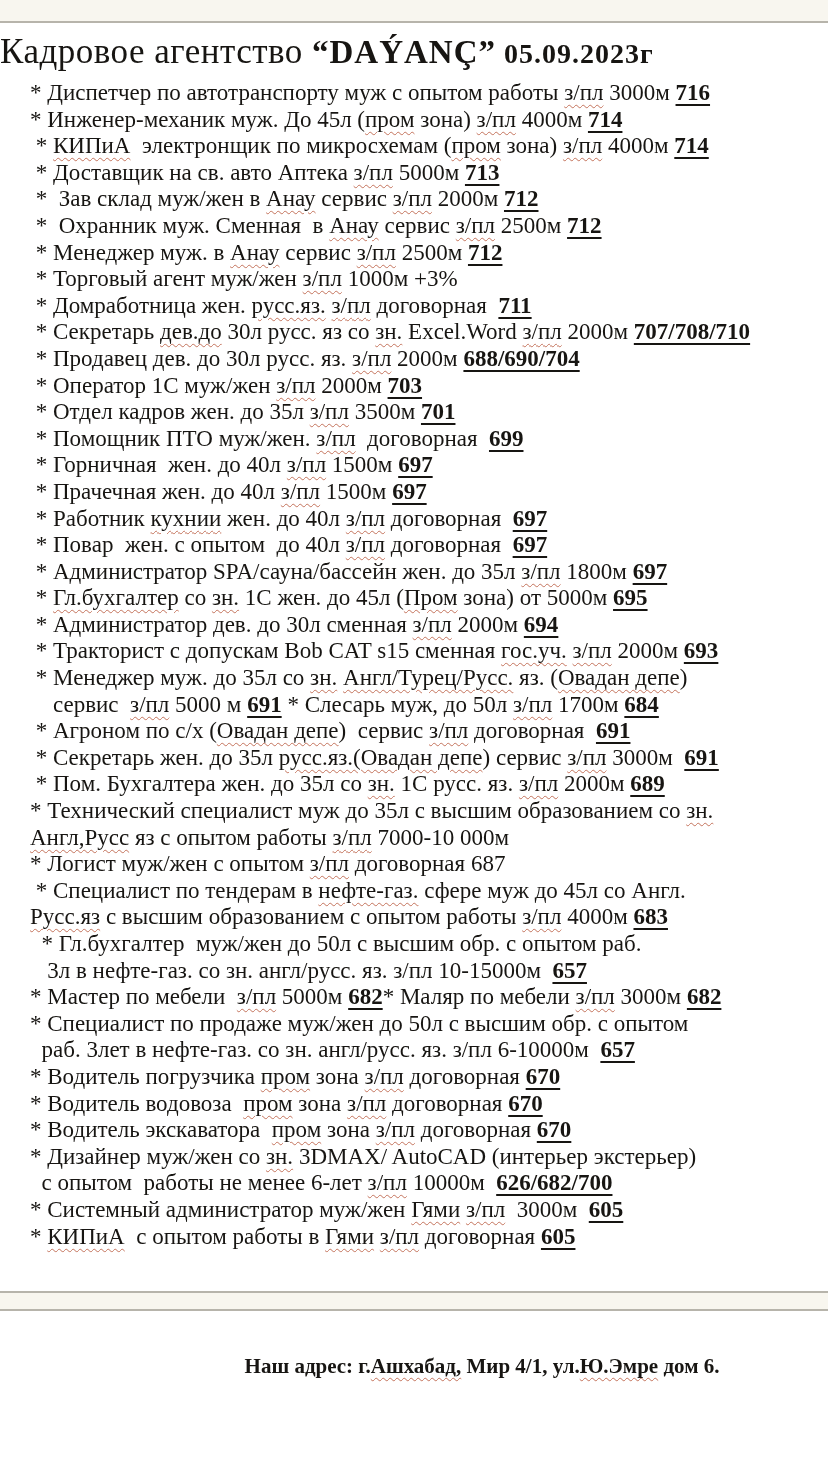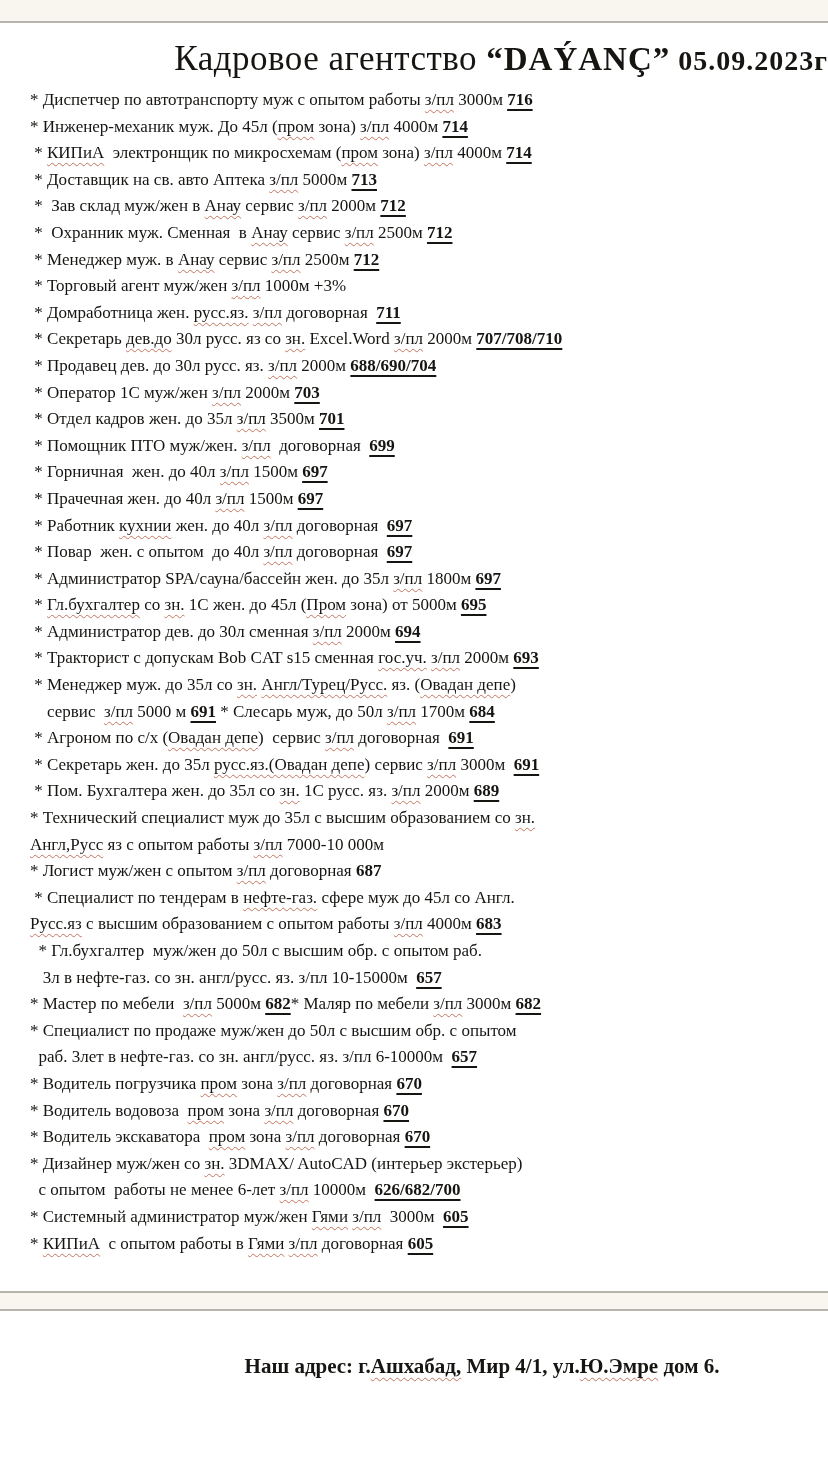--- a/index.html
+++ b/index.html
@@ -6,40 +6,40 @@
   body{
     width:828px;height:1459px;position:relative;overflow:hidden;
     background:#ffffff;color:var(--ink,#171512);
     font-family:"Liberation Serif", serif;
   }
   .top-strip{
     height:21px;background:var(--band-bg,#f8f6ef);
     border-bottom:2px solid var(--band-line,#b7b4ab);
   }
   .title{
-    margin:16px 0 4px 0;text-align:right;font-weight:normal;
+    margin:9px 0 4px 0;text-align:left;font-weight:normal;
     white-space:nowrap;
     font-family:Liberation Serif, serif;
   }
   .t-prefix{font-size:35px;font-weight:normal;letter-spacing:.5px;}
   .t-brand{font-size:33px;font-weight:bold;letter-spacing:1px;}
   .t-date{font-size:28px;font-weight:bold;letter-spacing:1px;}
   .listings{
     padding-left:30px;padding-top:4px;
-    font-size:17px;line-height:26.6px;
+    font-size:23px;line-height:26.6px;
     white-space:pre-wrap;
   }
   .line{white-space:pre-wrap;}
   .code{
     font-weight:bold;
     text-decoration:underline;
     text-decoration-thickness:2.2px;
     text-underline-offset:4px;
   }
-  .b{font-weight:bold;margin-top:36px;}
+  .b{font-weight:normal;margin-top:36px;}
   .sp{
     text-decoration-line:underline;
     text-decoration-style:wavy;
     text-decoration-color:var(--squiggle,#c4735c);
     text-decoration-thickness:1px;
     text-underline-offset:4px;
   }
   .page-gap{
     position:absolute;left:0;top:1291px;width:828px;height:16px;
     background:var(--band-bg,#f8f6ef);

